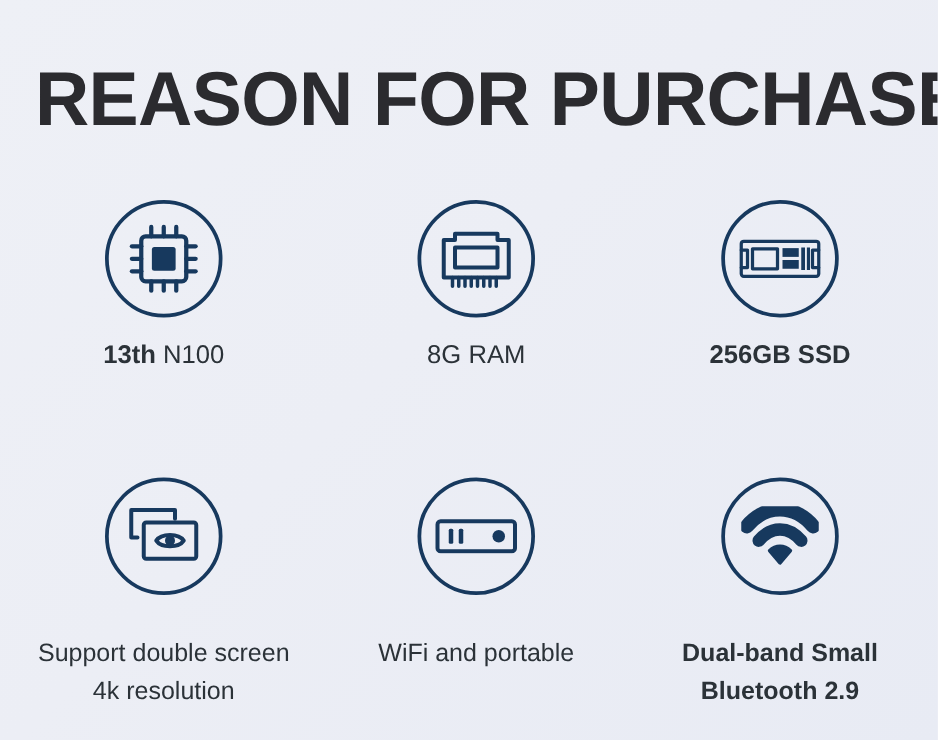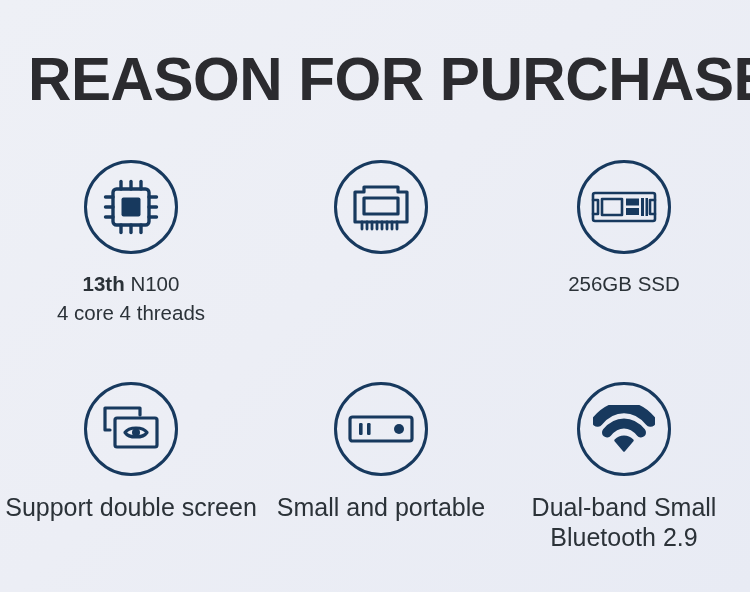--- a/index.html
+++ b/index.html
@@ -69,29 +69,29 @@
   .caption {
     margin-top: 15px;
     text-align: center;
     color: #2b3238;
     font-size: 20.5px;
     line-height: 29px;
     white-space: nowrap;
   }
   .caption .b { font-weight: 700; }
   .caption-row2 {
-    margin-top: 16px;
-    font-size: 25px;
+    margin-top: 32px;
+    font-size: 20px;
     line-height: 30px;
   }
 
   
   .col-1 { transform: translateX(-2px); }
   .col-2 { transform: translateX(-1px); }
-  .col-3 { transform: translateX(0px); }
+  .col-3 { transform: translateX(0px); font-weight: bold; }
 </style>
 </head>
 <body>
 
 <div id="page">
 
   <div id="page-title">REASON FOR PURCHASE</div>
 
   <div id="features">
 
@@ -109,33 +109,36 @@
           <line x1="5.5" y1="21" x2="13" y2="21"></line>
           <line x1="5.5" y1="31" x2="13" y2="31"></line>
           <line x1="5.5" y1="41" x2="13" y2="41"></line>
           <line x1="49" y1="21" x2="56.5" y2="21"></line>
           <line x1="49" y1="31" x2="56.5" y2="31"></line>
           <line x1="49" y1="41" x2="56.5" y2="41"></line>
         </svg>
       </div>
       <div class="caption">
         <div><span class="b">13th</span><span> N100</span></div>
-        <div>4 core 4 threads</div>
       </div>
     </div>
 
     <div class="feature col-2">
       <div class="icon-circle">
         <svg width="58" height="52" viewBox="0 0 58 52" fill="none" stroke="#17395e" stroke-width="3.2" stroke-linejoin="round" stroke-linecap="round">
           <path d="M3 11 L3 41 L55 41 L55 11 L46 11 L46 6 L12 6 L12 11 Z"></path>
           <rect x="12" y="17" width="34" height="16"></rect>
           <path d="M10 41 L10 48 M15 41 L15 48 M20 41 L20 48 M25 41 L25 48
                    M30 41 L30 48 M35 41 L35 48 M40 41 L40 48 M45 41 L45 48" stroke-width="2.8"></path>
           <path d="M7 41 L7 48 L48 48 L48 41" stroke-width="0" fill="none"></path>
         </svg>
+      </div>
+      <div class="caption">
+        <div><span class="b"></span><span>8G RAM</span></div>
+        <div></div>
       </div>
     </div>
 
     <div class="feature col-3">
       <div class="icon-circle">
         <svg width="66" height="36" viewBox="0 0 66 36" fill="none" stroke="#17395e" stroke-width="2.6" stroke-linejoin="round" stroke-linecap="round">
           <rect x="2" y="4" width="62" height="28" rx="2"></rect>
           <path d="M2 11 L7 11 L7 25 L2 25"></path>
           <path d="M64 11 L59 11 L59 25 L64 25"></path>
           <rect x="11" y="10" width="20" height="16"></rect>
@@ -155,34 +158,35 @@
       <div class="icon-circle">
         <svg width="58" height="50" viewBox="0 0 58 50" fill="none" stroke="#17395e" stroke-width="3.2" stroke-linejoin="round" stroke-linecap="round">
           <path d="M8 26 L3 26 L3 4 L38 4 L38 11"></path>
           <rect x="13" y="14" width="42" height="29" rx="2"></rect>
           <path d="M23 28.5 C27 22.5 41 22.5 45 28.5 C41 34.5 27 34.5 23 28.5 Z"></path>
           <circle cx="34" cy="28.5" r="4" fill="#17395e" stroke="none"></circle>
         </svg>
       </div>
       <div class="caption caption-row2">
         <div><span class="b"></span><span>Support double screen</span></div>
+        <div>4k resolution</div>
       </div>
     </div>
 
     <div class="feature feature-row2 col-2">
       <div class="icon-circle">
         <svg width="66" height="28" viewBox="0 0 66 28" fill="none" stroke="#17395e" stroke-width="3.2" stroke-linejoin="round" stroke-linecap="round">
           <rect x="2" y="2" width="62" height="24" rx="2.5"></rect>
           <rect x="11" y="8" width="3.6" height="12" rx="1.2" fill="#17395e" stroke="none"></rect>
           <rect x="19" y="8" width="3.6" height="12" rx="1.2" fill="#17395e" stroke="none"></rect>
           <circle cx="51" cy="14" r="5" fill="#17395e" stroke="none"></circle>
         </svg>
       </div>
       <div class="caption caption-row2">
-        <div><span class="b"></span><span>Small and portable</span></div>
+        <div><span class="b"></span><span>WiFi and portable</span></div>
       </div>
     </div>
 
     <div class="feature feature-row2 col-3">
       <div class="icon-circle">
         <svg width="62" height="48" viewBox="0 0 62 48" fill="none" stroke="#17395e" stroke-linecap="round">
           <path d="M4.5 16 C12 7 22 2.5 31 2.5 C40 2.5 50 7 57.5 16" stroke-width="11.5" fill="none"></path>
           <path d="M14 27.5 C19 21.5 25 18.5 31 18.5 C37 18.5 43 21.5 48 27.5" stroke-width="10" fill="none"></path>
           <path d="M31 45.5 L22.5 35.5 C25 33 28 31.8 31 31.8 C34 31.8 37 33 39.5 35.5 Z" fill="#17395e" stroke="#17395e" stroke-width="2.5" stroke-linejoin="round"></path>
         </svg>

